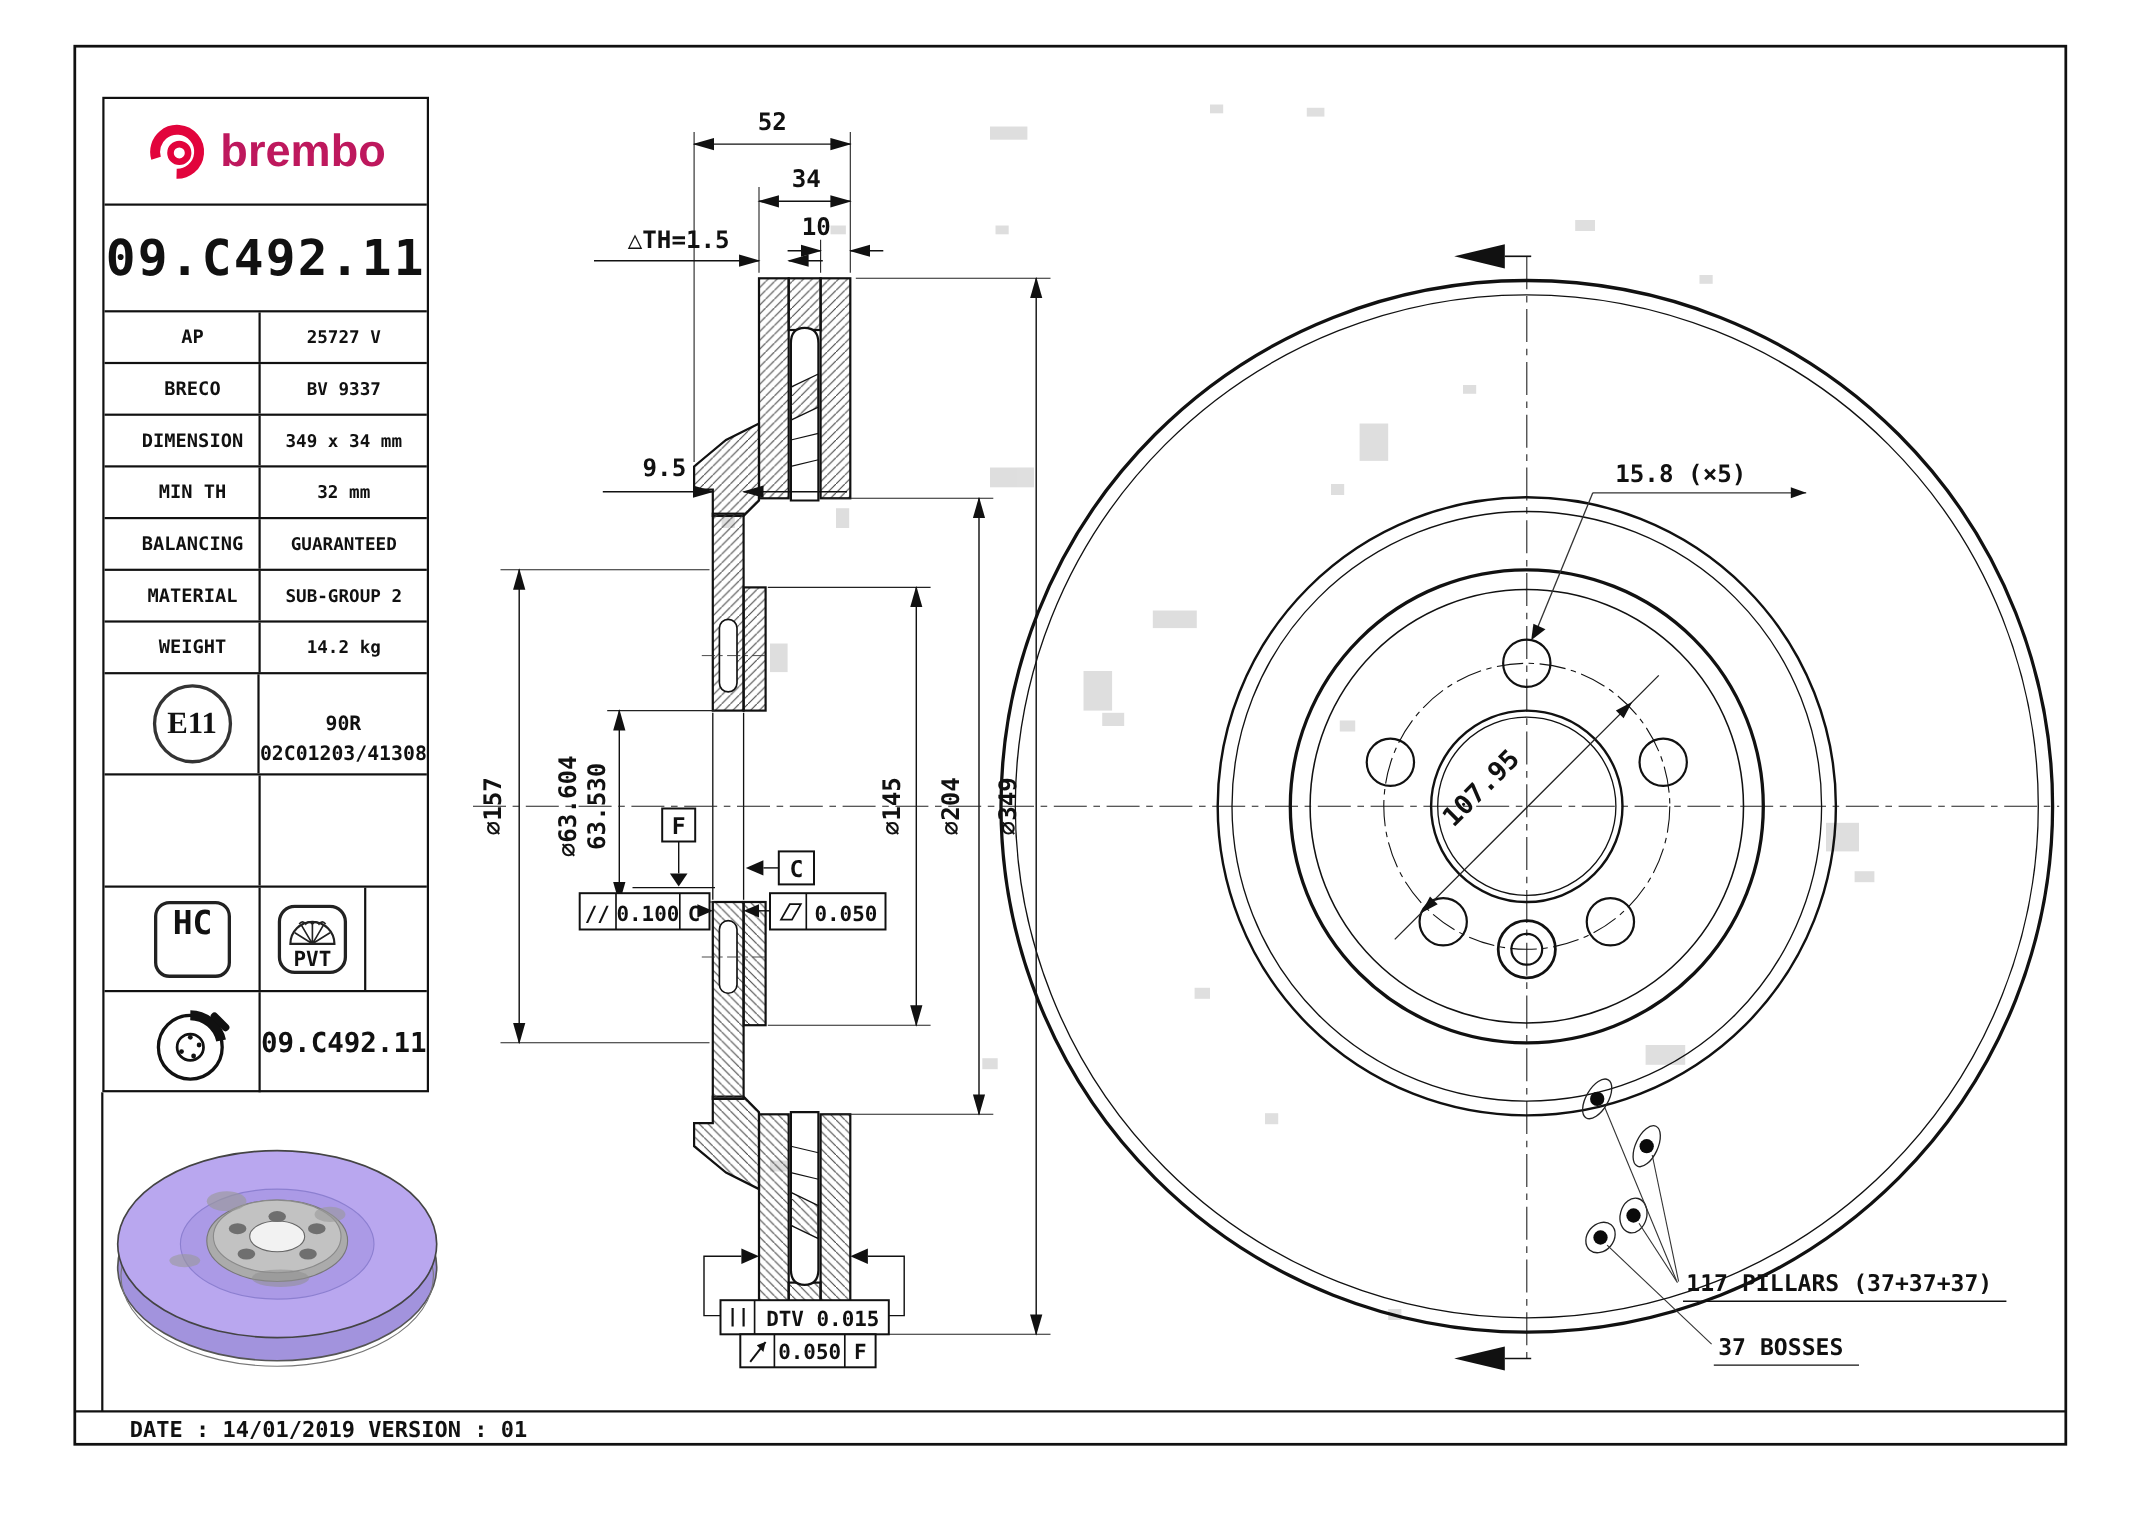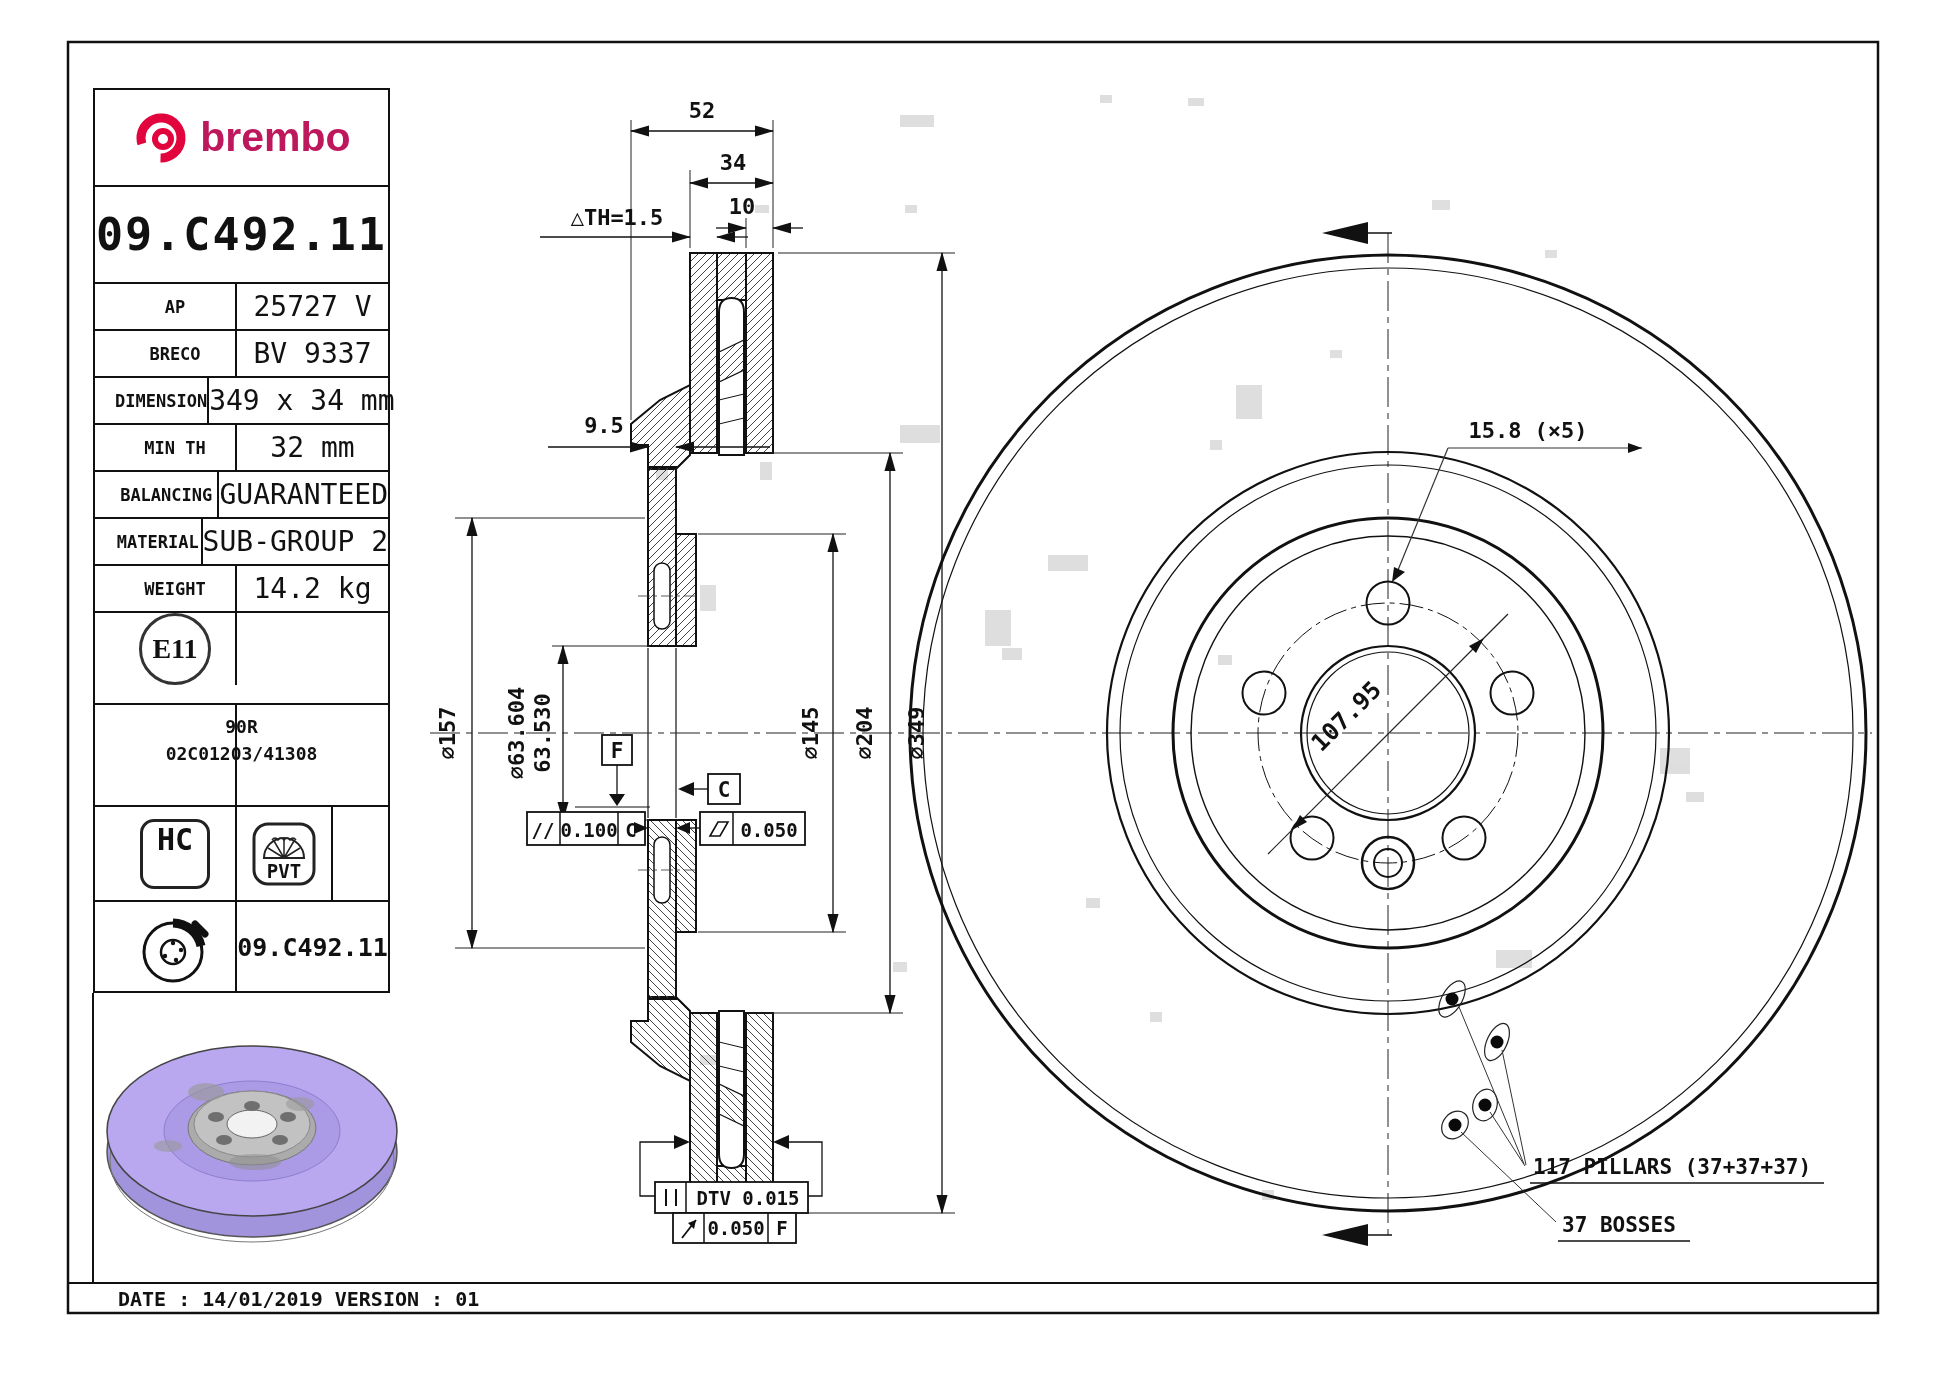--- a/index.html
+++ b/index.html
@@ -6,26 +6,26 @@
   body{width:1946px;height:1376px;position:relative;font-family:"DejaVu Sans Mono",monospace;color:#111;}
   #drawing{position:absolute;left:0;top:0;width:1946px;height:1376px;}
   
   #panel{position:absolute;left:93px;top:88px;width:297px;height:905px;border:2px solid #111;box-sizing:border-box;background:#fff;}
   .row{display:flex;border-top:2px solid #111;box-sizing:border-box;}
   .row:first-child{border-top:none;}
   .cell{box-sizing:border-box;display:flex;align-items:center;justify-content:center;}
   .lblcell{width:142px;border-right:2px solid #111;padding-left:20px;}
   .valcell{flex:1;}
   .lbl{font-size:17px;font-weight:bold;letter-spacing:0px;}
-  .val{font-size:28px;font-weight:normal;white-space:pre;}
+  .val{font-size:16px;font-weight:bold;white-space:pre;}
   .logo-row{height:95px;align-items:center;justify-content:center;display:flex;}
   .part-row{height:97px;display:flex;align-items:center;justify-content:center;}
   .part-number{font-size:45px;font-weight:bold;letter-spacing:2px;}
   .spec-row{height:47px;}
-  .e11-row{height:92px;flex-direction:column;}
+  .e11-row{height:92px;}
   .empty-row{height:102px;}
   .hc-row{height:95px;}
   .disc-row{height:93px;}
   .e11-badge{width:66px;height:66px;border:3px solid #333;border-radius:50%;display:flex;align-items:center;justify-content:center;
              font-family:"Liberation Serif",serif;font-weight:bold;font-size:28px;}
   .e11-val{font-size:18px;font-weight:bold;text-align:center;line-height:1.5;margin-top:28px;}
   .brand-text{font-family:"Liberation Sans",sans-serif;font-weight:800;font-size:41px;margin-left:10px;}
   .hc-badge{width:64px;height:64px;border:3px solid #222;border-radius:14px;display:flex;align-items:flex-start;justify-content:center;
             font-size:30px;font-weight:bold;}
   .midcell{width:96px;border-right:2px solid #111;}

